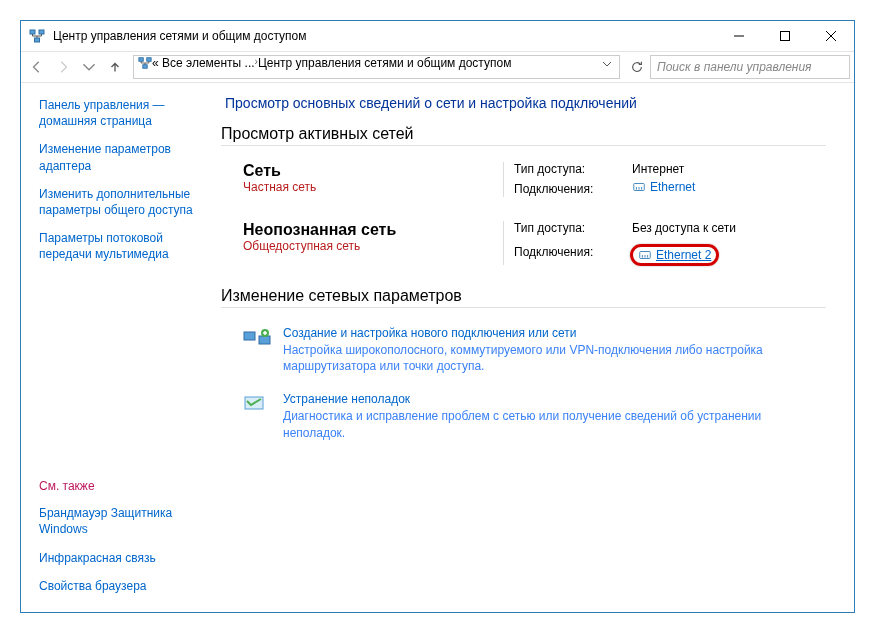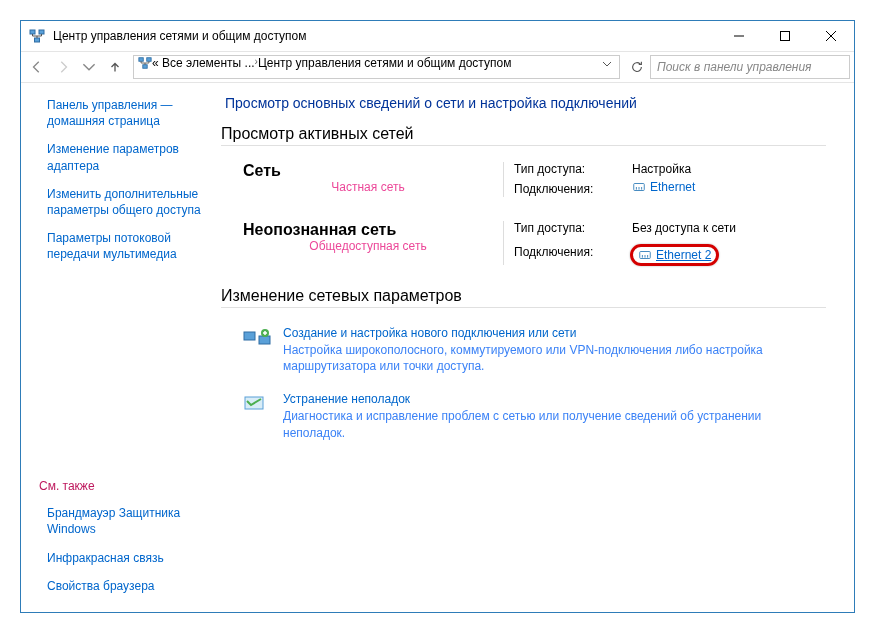--- a/index.html
+++ b/index.html
@@ -21,32 +21,32 @@
 .addrfield .sep { color: #666; font-size: 10px; }
 .addrfield-spacer { flex: 1; }
 .addrfield .dropbtn { width: 16px; height: 16px; display:flex; align-items:center; justify-content:center; }
 .addrfield .dropbtn svg { width:10px; height:10px; }
 .refreshbtn { width: 22px; height: 22px; display: flex; align-items: center; justify-content: center; border: 1px solid transparent; }
 .refreshbtn svg { width: 14px; height: 14px; }
 .searchfield { width: 200px; height: 24px; border: 1px solid #ccc; display: flex; align-items: center; padding: 0 6px; color: #888; font-style: italic; }
 
 .content { flex: 1; display: flex; overflow: hidden; }
 .sidebar { width: 190px; padding: 14px 10px 10px 18px; display: flex; flex-direction: column; gap: 4px; }
-.sidebar a { color: #0066cc; text-decoration: none; line-height: 1.35; display: block; margin-bottom: 8px; margin-left: 8px; }
+.sidebar a { color: #0066cc; text-decoration: none; line-height: 1.35; display: block; margin-bottom: 8px; }
 .sidebar .seealso-label { color: #be185d; margin-top: auto; margin-bottom: 8px; }
 
 .main { flex: 1; padding: 12px 28px 10px 10px; overflow: auto; }
 .main h1 { font-size: 14px; font-weight: 400; color: #003399; margin-bottom: 14px; margin-left: 4px; }
 .section-label { font-size: 16px; color: #000; margin-bottom: 2px; margin-top: 4px; }
 .hr { border: none; border-top: 1px solid #e0e0e0; margin: 2px 0 10px 0; }
 
 .network-block { display: flex; padding: 6px 0 18px 22px; }
 .nb-left { width: 250px; }
 .nb-left .net-name { font-weight: 600; font-size: 16px; }
-.nb-left .net-type { color: #ec4899; text-align: center; }
+.nb-left .net-type { color: #b91c1c; }
 .nb-sep { width: 1px; background: #ddd; margin: 0 10px; }
 .nb-right { display: grid; grid-template-columns: 110px auto; row-gap: 4px; column-gap: 8px; align-items: center; }
 .nb-right .lbl { color: #000; }
 .nb-right .val { color: #000; }
 .connlink { color: #0066cc; text-decoration: none; display: inline-flex; gap: 4px; }
 .connlink svg { width: 14px; height: 14px; }
 
 .highlight { position: relative; display: inline-flex; align-items: center; gap: 4px; padding: 2px 6px; border-radius: 10px; margin-top: 7px; }
 .highlight::before { content: ""; position: absolute; inset: -2px; border: 3px solid #d40000; border-radius: 12px; box-shadow: 0 0 2px rgba(0,0,0,0.3); pointer-events: none; }
 .highlight .connlink { text-decoration: underline; }
@@ -159,21 +159,21 @@
       <hr class="hr">
 
       <div class="network-block">
         <div class="nb-left">
           <div class="net-name">Сеть</div>
           <div class="net-type">Частная сеть</div>
         </div>
         <div class="nb-sep"></div>
         <div class="nb-right">
           <span class="lbl">Тип доступа:</span>
-          <span class="val">Настройка</span>
+          <span class="val">Интернет</span>
           <span class="lbl">Подключения:</span>
           <span>
             <a href="#" class="connlink">
               <svg viewBox="0 0 16 16">
                   <rect x="2" y="4" width="12" height="8" rx="1" fill="none" stroke="#2e7cb8"></rect>
                   <path d="M5 8 V11 M8 8 V11 M11 8 V11" stroke="#2e7cb8"></path>
                 </svg>
               <span>Ethernet</span>
             </a>
           </span>

